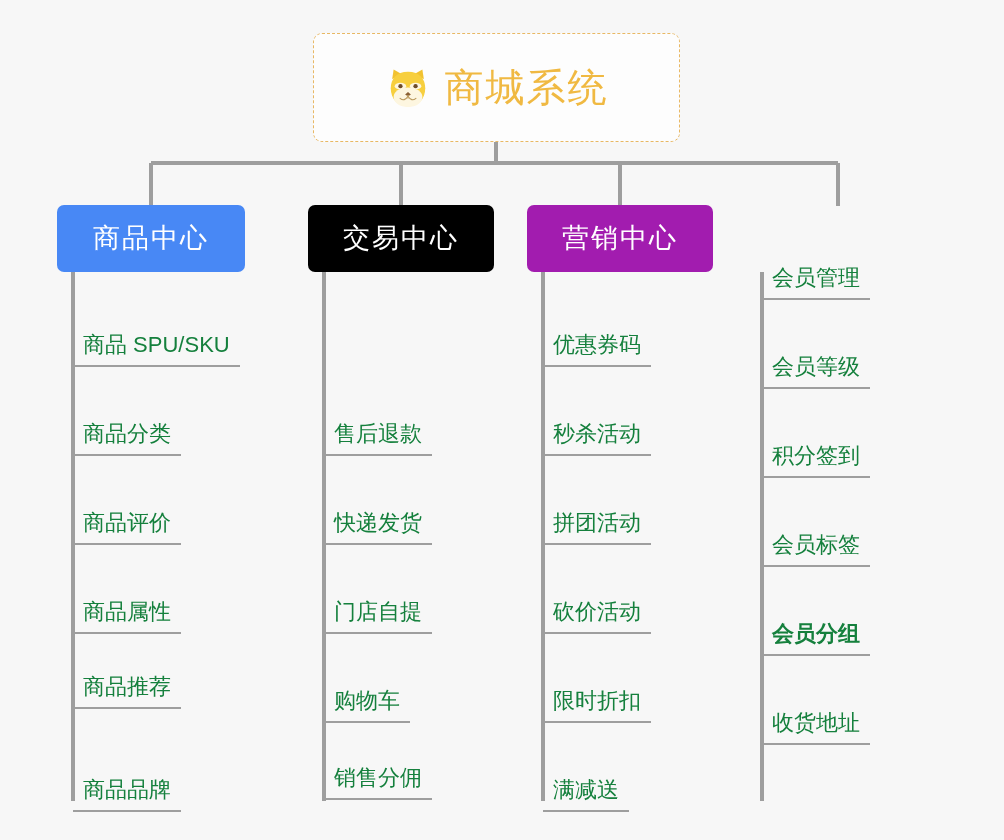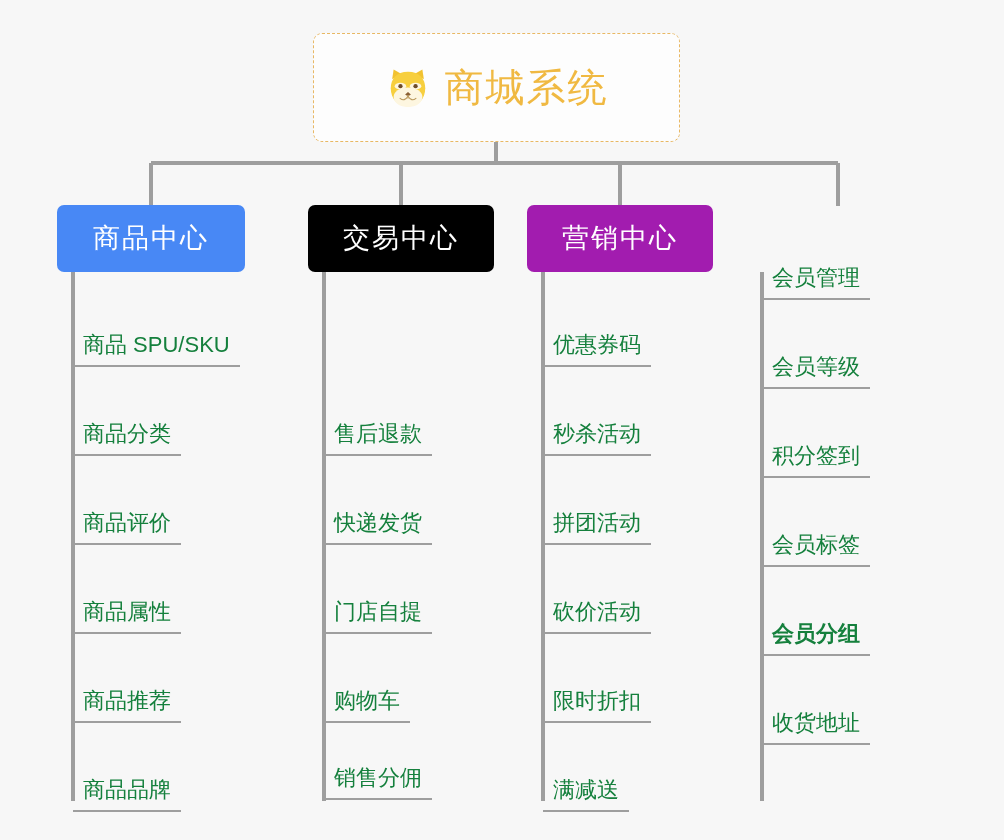--- a/index.html
+++ b/index.html
@@ -132,21 +132,21 @@
       </div>
       <div class="leaf" style="left:16px;top:132px;">
         <span class="leaf-label">商品分类</span>
       </div>
       <div class="leaf" style="left:16px;top:221px;">
         <span class="leaf-label">商品评价</span>
       </div>
       <div class="leaf" style="left:16px;top:310px;">
         <span class="leaf-label">商品属性</span>
       </div>
-      <div class="leaf" style="left:16px;top:399px;">
+      <div class="leaf" style="left:16px;top:385px;">
         <span class="leaf-label">商品推荐</span>
       </div>
       <div class="leaf" style="left:16px;top:488px;">
         <span class="leaf-label">商品品牌</span>
       </div>
     </div>
   </div>
 
   <div class="column" style="left:308px;width:186px;">
     <div class="cat-box" style="background:#000000;">

